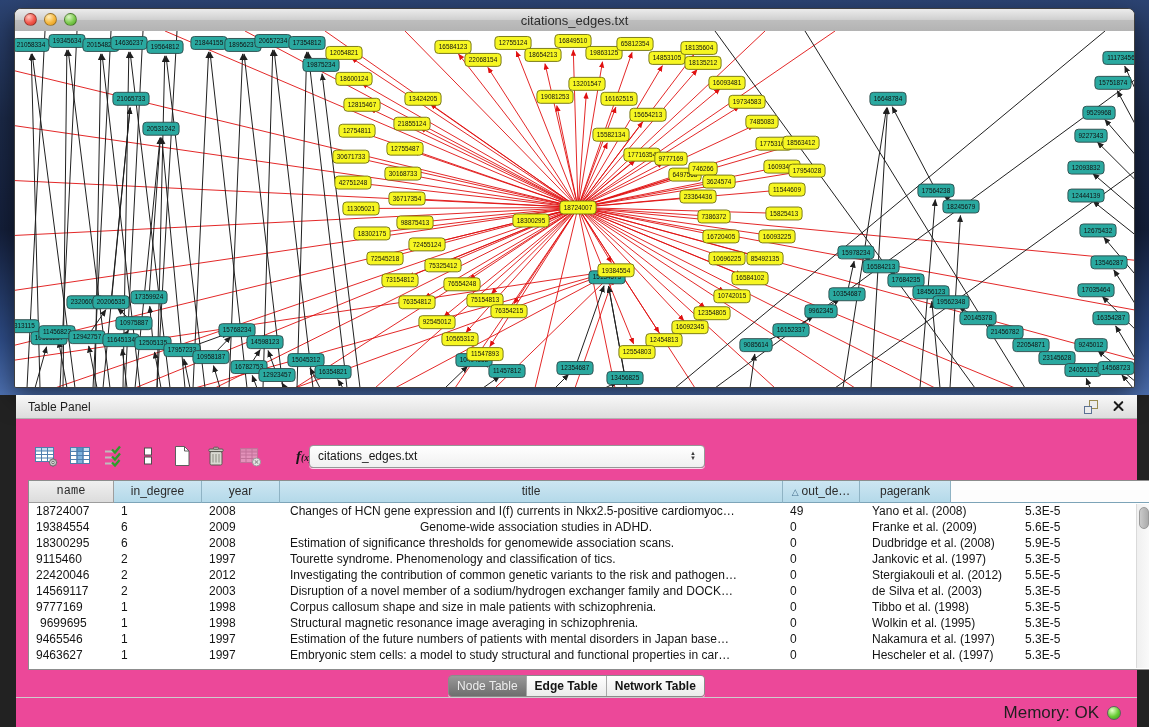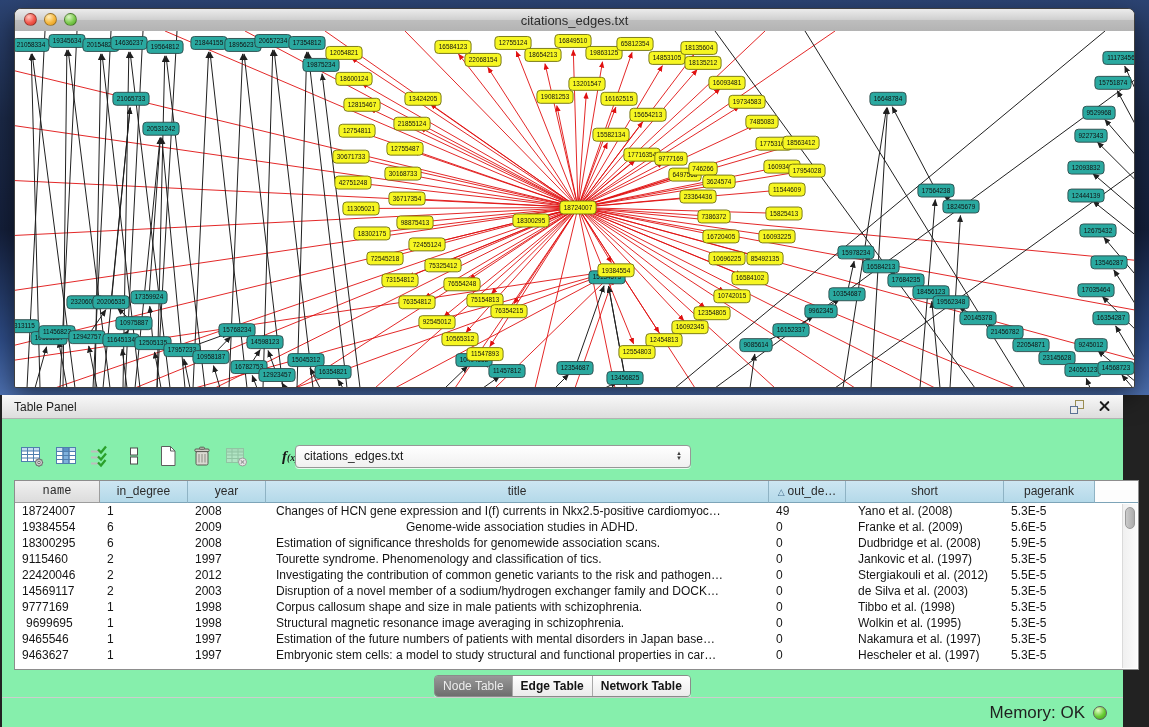--- a/index.html
+++ b/index.html
@@ -15,21 +15,21 @@
   .wtitle{font-size:13px;color:#2d2d2d;}
   .lights{position:absolute;left:9px;top:4px;display:flex;gap:7px;}
   .light{width:13px;height:13px;border-radius:50%;border:1px solid rgba(0,0,0,.35);box-sizing:border-box;}
   .light.red{background:radial-gradient(circle at 35% 28%,#ffc8c0,#f3584c 55%,#c93527);}
   .light.yellow{background:radial-gradient(circle at 35% 28%,#ffeebd,#f6b73c 55%,#d8941f);}
   .light.green{background:radial-gradient(circle at 35% 28%,#dcf5c5,#7ccb4e 55%,#4f9e27);}
   .graph{position:absolute;left:0;top:22px;right:0;bottom:0;background:#fff;overflow:hidden;border-radius:0 0 2px 2px;}
   .graph svg{display:block;}
 
   
-  .panel{position:absolute;left:2px;top:395px;width:1121px;height:332px;background:#86efac;}
+  .panel{position:absolute;left:16px;top:395px;width:1121px;height:332px;background:#ec4899;}
   .panel-header{height:24px;display:flex;align-items:center;padding:0 12px;font-size:12px;color:#1d1d1d;
     background:linear-gradient(#f8f8f8,#dddddd);border-bottom:1px solid #b2b2b2;box-sizing:border-box;}
   .ph-actions{margin-left:auto;display:flex;align-items:center;gap:14px;}
   .float-btn{position:relative;width:14px;height:14px;display:inline-block;}
   .float-btn::before{content:'';position:absolute;right:0;top:0;width:7px;height:7px;border:1.4px solid #9a8d52;background:#ececec;}
   .float-btn::after{content:'';position:absolute;left:0;bottom:0;width:6px;height:6px;border:1.4px solid #5c7194;background:#ececec;}
   .close-btn{position:relative;width:13px;height:13px;display:inline-block;}
   .close-btn i{position:absolute;left:0;top:5.4px;width:13px;height:2.4px;background:#1c1c1c;border-radius:1px;transform:rotate(45deg);}
   .close-btn i:last-child{transform:rotate(-45deg);}
 
@@ -922,21 +922,20 @@
       </div>
     </div>
 
     <div class="table-wrap">
       <div class="thead">
           <div class="th th-name" style="width: 85px;"><span>name</span></div>
           <div class="th" style="width: 88px;"><span>in_degree</span></div>
           <div class="th" style="width: 78px;"><span>year</span></div>
           <div class="th" style="width: 503px;"><span>title</span></div>
           <div class="th" style="width: 77px;"><span class="sort">△</span><span>out_de…</span></div>
-          <div class="th" style="width: 158px;"><span>short</span></div>
           <div class="th" style="width: 91px;"><span>pagerank</span></div>
           <div class="th-fill"></div>
         </div>
       <div class="tbody">
           <div class="tr">
             <div class="td td0" style="width: 85px;">18724007</div>
             <div class="td td1" style="width: 88px;">1</div>
             <div class="td td2" style="width: 78px;">2008</div>
             <div class="td td3" style="width: 503px;">Changes of HCN gene expression and I(f) currents in Nkx2.5-positive cardiomyoc…</div>
             <div class="td td4" style="width: 77px;">49</div>

